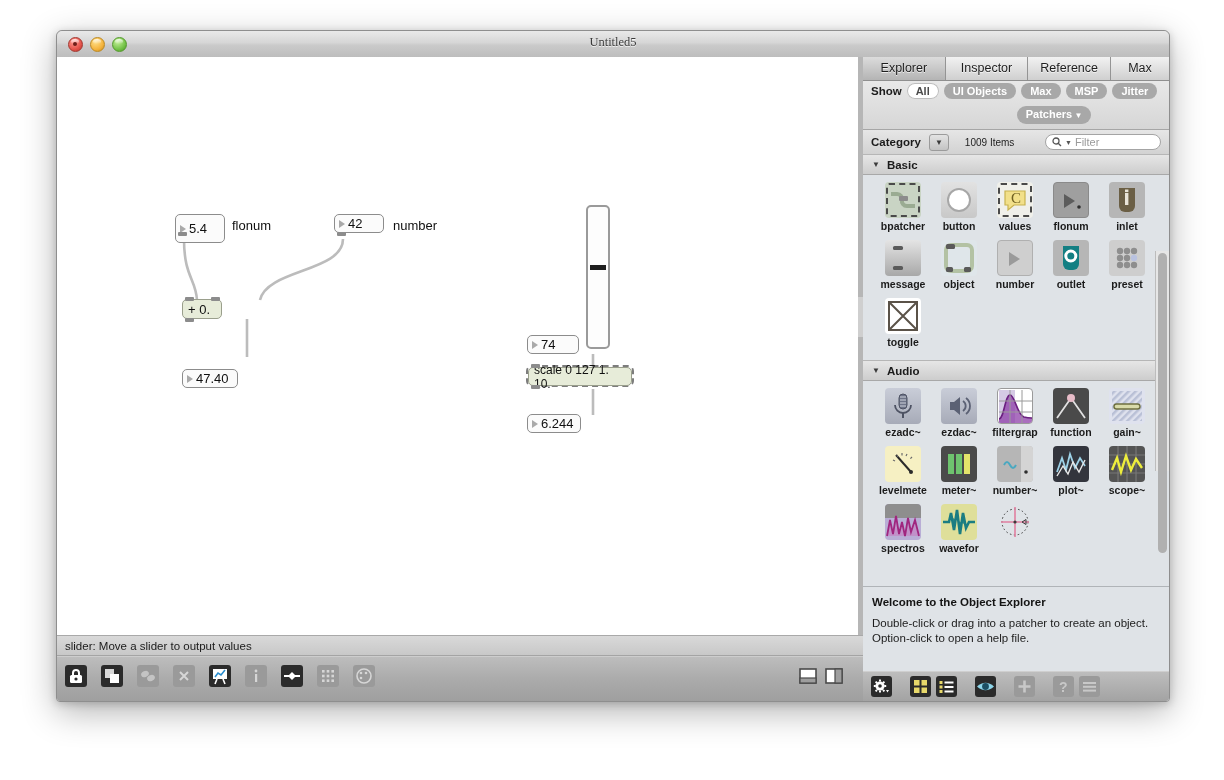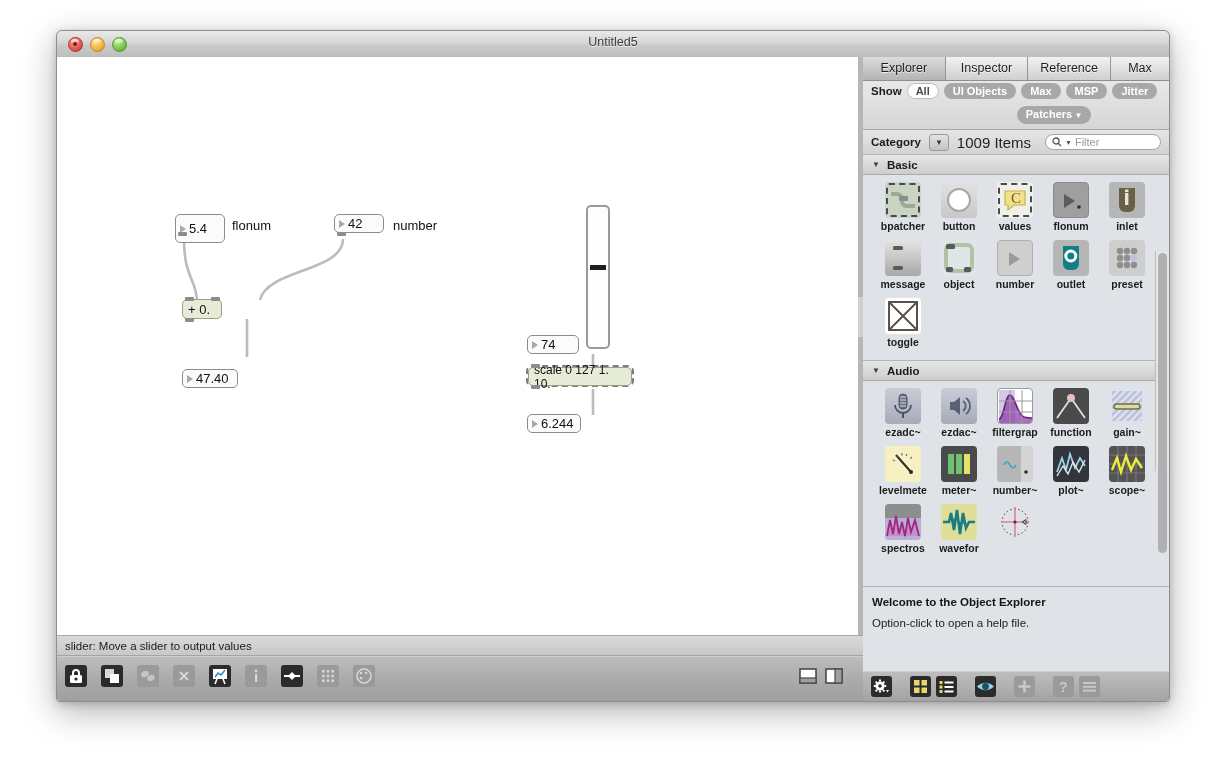--- a/index.html
+++ b/index.html
@@ -18,20 +18,21 @@
   }
   #titlebar{
     position:relative;height:26px;
     background:linear-gradient(to bottom,#e9e9e9 0%,#d6d6d6 45%,#cacaca 55%,#bdbdbd 100%);
     border-bottom:1px solid #9a9a9a;border-radius:5px 5px 0 0;
   }
   #title{
     position:absolute;left:0;right:0;top:4px;text-align:center;
     font-size:12.5px;color:#3a3a3a;font-weight:400;
     text-shadow:0 1px 0 rgba(255,255,255,.8);
+    font-family:Liberation Serif, serif;
   }
   .tlights{position:absolute;left:11px;top:6px;display:flex;gap:7px;}
   .tl{width:13px;height:13px;border-radius:50%;position:relative;}
   .tl.red{background:radial-gradient(circle at 35% 28%,#ff9a92,#e4534a 62%,#b3352d);border:1px solid #a2372f;}
   .tl.yel{background:radial-gradient(circle at 35% 28%,#ffe08a,#f4b33c 62%,#c2851c);border:1px solid #bd8a22;}
   .tl.grn{background:radial-gradient(circle at 35% 28%,#c5f09a,#73c246 62%,#4c9127);border:1px solid #539a2b;}
   .tl.red:after{content:"";position:absolute;left:4px;top:4px;width:4px;height:4px;border-radius:50%;background:#6e1f19;}
   .tl:before{content:"";position:absolute;left:2px;top:1px;width:8px;height:5px;border-radius:50%;
     background:linear-gradient(to bottom,rgba(255,255,255,.85),rgba(255,255,255,0));}
 
@@ -83,21 +84,21 @@
   #catbar{
     display:flex;align-items:center;gap:8px;height:24px;padding:0 8px;
     background:linear-gradient(to bottom,#e6e6e6,#d2d2d2);
     border-bottom:1px solid #9d9d9d;
   }
   .catlbl{font-size:11.5px;font-weight:bold;color:#1b1b1b;}
   .catarrow{
     width:18px;height:15px;border-radius:3px;background:linear-gradient(to bottom,#e3e3e3,#c3c3c3);
     border:1px solid #9b9b9b;display:flex;align-items:center;justify-content:center;font-size:8px;color:#3a3a3a;
   }
-  .itemcount{font-size:15px;color:#232323;}
+  .itemcount{font-size:10px;color:#232323;margin-left:8px;}
   .searchbox{
     margin-left:auto;width:116px;height:16px;border-radius:8px;background:#ffffff;
     border:1px solid #a4a4a4;display:flex;align-items:center;gap:3px;padding:0 6px;box-sizing:border-box;
   }
   .searchbox .ph{font-size:11px;color:#9a9a9a;}
   #objlist{position:absolute;left:0;right:0;top:97px;bottom:115px;background:#dfe3e7;overflow:hidden;}
   .sechdr{
     height:19px;background:linear-gradient(to bottom,#e6e6e6,#cdcdcd);
     border-top:1px solid #b6b6b6;border-bottom:1px solid #a8a8a8;
     display:flex;align-items:center;gap:7px;padding-left:9px;
@@ -655,20 +656,21 @@
           </div>
         </div>
 
         <div id="sbar">
           <div id="sthumb"></div>
         </div>
       </div>
 
       <div id="infopane">
         <div id="infotitle">Welcome to the Object Explorer</div>
+        <div class="infoline">Double-click or drag into a patcher to create an object.</div>
         <div class="infoline">Option-click to open a help file.</div>
       </div>
 
       <div id="stoolbar">
         <div class="stool on" style="left:8px;">
           <svg width="21" height="21" viewBox="0 0 21 21">
             <circle cx="9" cy="10" r="4.6" fill="#fff"></circle>
             <circle cx="9" cy="10" r="1.8" fill="#2b2b2b"></circle>
             <g stroke="#fff" stroke-width="2">
                 <path d="M9 3.4v2M9 14.6v2M2.8 10h2M13.2 10h2M4.6 5.6l1.4 1.4M12 14l1.4 1.4M13.4 5.6L12 7M6 14l-1.4 1.4"></path>

